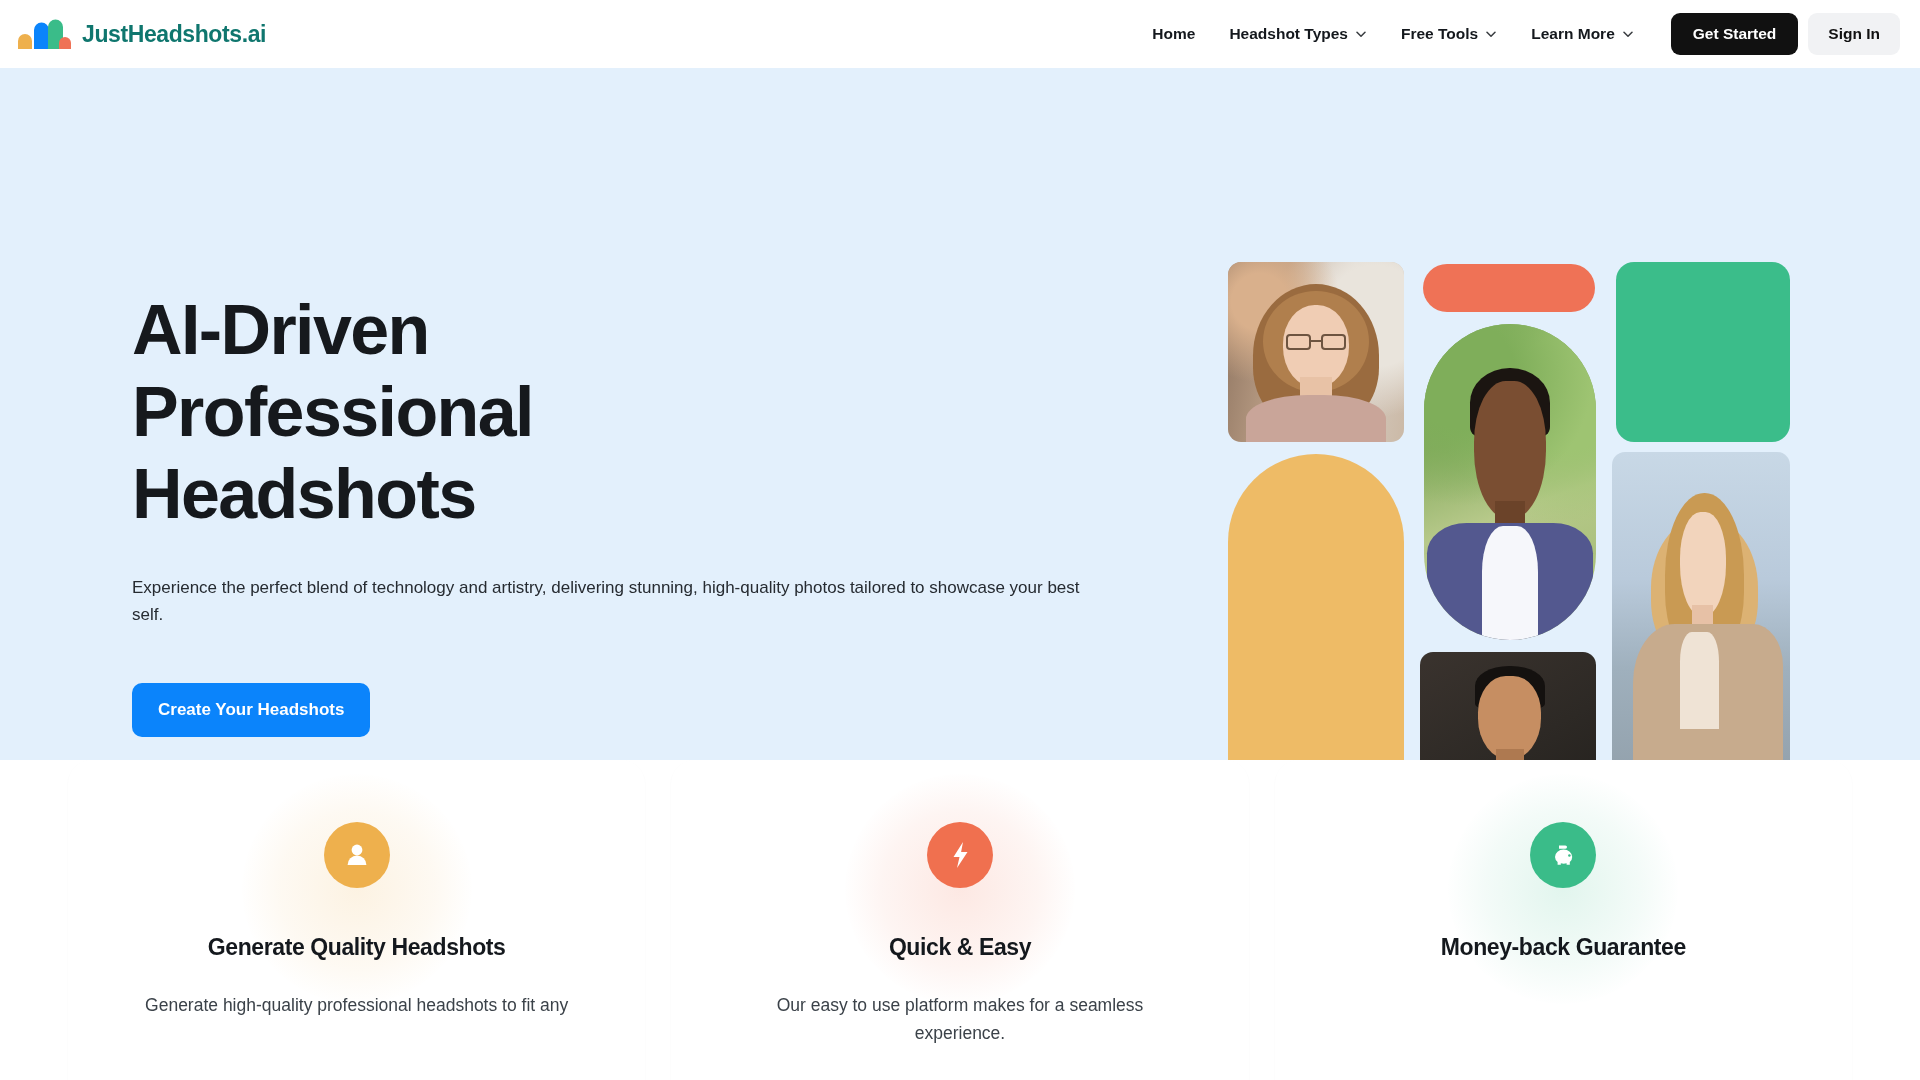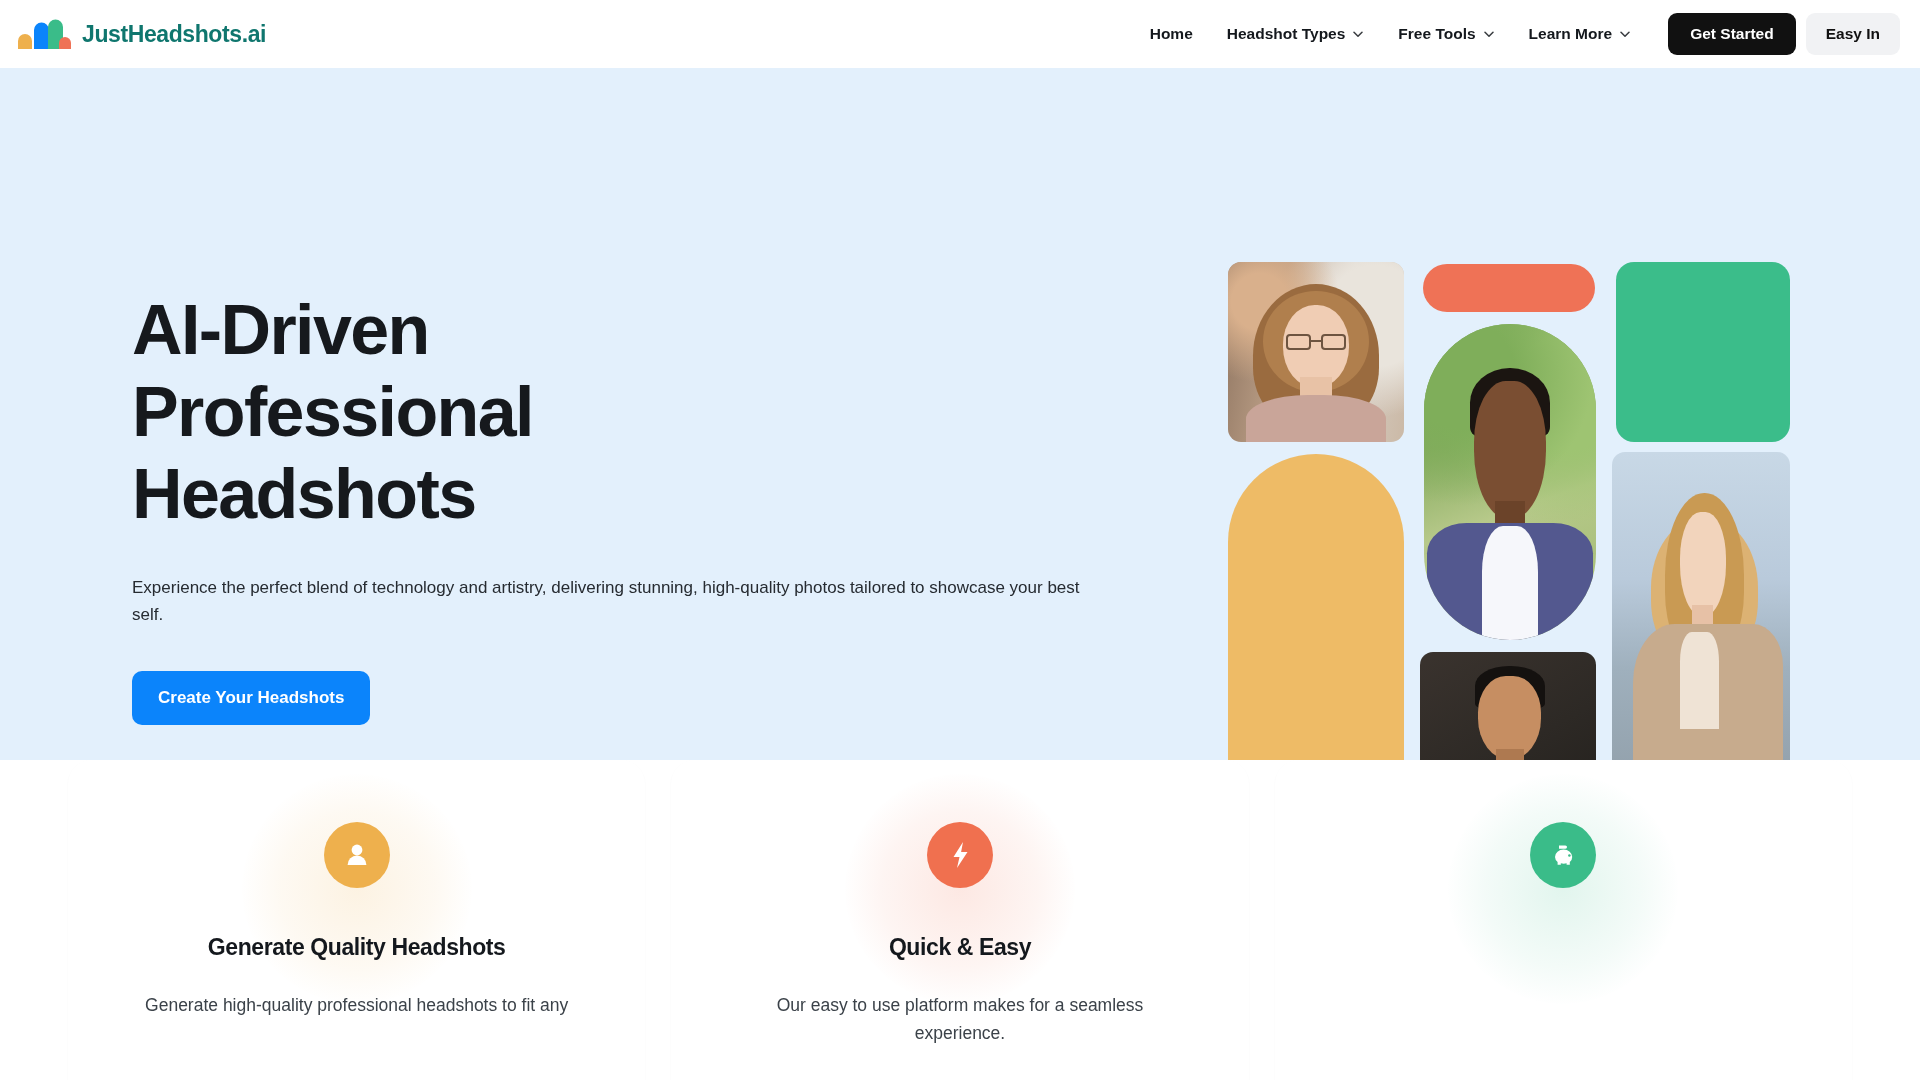--- a/index.html
+++ b/index.html
@@ -100,21 +100,21 @@
   }
   .hero-sub {
     margin-top: 38px;
     font-size: 17px;
     line-height: 1.62;
     color: #262b31;
     max-width: 972px;
     font-weight: 400;
   }
   .cta {
-    margin-top: 42px;
+    margin-top: 54px;
     display: inline-block;
     background: #0b84fb;
     color: #ffffff;
     font-size: 17px;
     font-weight: 700;
     border: none;
     border-radius: 10px;
     padding: 17px 26px;
     cursor: pointer;
     font-family: inherit;
@@ -328,21 +328,21 @@
     </div>
 
     <div class="nav-item">
       <span>Learn More</span>
       <svg class="chev" viewBox="0 0 12 12">
         <path d="M2 4.3 L6 8.3 L10 4.3" fill="none" stroke="#14181d" stroke-width="1.5" stroke-linecap="round" stroke-linejoin="round"></path>
       </svg>
     </div>
 
     <button class="btn-dark">Get Started</button>
-    <button class="btn-light">Easy In</button>
+    <button class="btn-light">Sign In</button>
   </nav>
 </div>
 
 <section class="hero">
   <div class="hero-inner">
 
     <div class="hero-copy">
       <h1 class="hero-title">AI-Driven Professional Headshots</h1>
       <p class="hero-sub">Experience the perfect blend of technology and artistry, delivering stunning, high-quality photos tailored to showcase your best self.</p>
       <button class="cta">Create Your Headshots</button>
@@ -436,15 +436,16 @@
   <div class="fcard">
     <div class="glow g-green"></div>
     <div class="ficon i-green">
       <svg width="34" height="34" viewBox="0 0 34 34">
         <path d="M13 7.5 h6.4 a1.6 1.6 0 0 1 0 3.2 h-6.4 z" fill="#ffffff"></path>
         <path d="M9 19 a8.6 7.4 0 0 1 17.2 0 a8.6 7.4 0 0 1 -2.4 5.1 v2.6 h-3.2 v-1.4
                  a11 11 0 0 1 -5.8 0 v1.4 h-3.2 v-2.6 a8.6 7.4 0 0 1 -2.6 -5.1 z" fill="#ffffff"></path>
         <circle cx="23.4" cy="17.4" r="1.25" fill="#3abc89"></circle>
       </svg>
     </div>
+    <div class="ftitle">Money-back Guarantee</div>
   </div>
 
 </section>
 
 </body></html>

